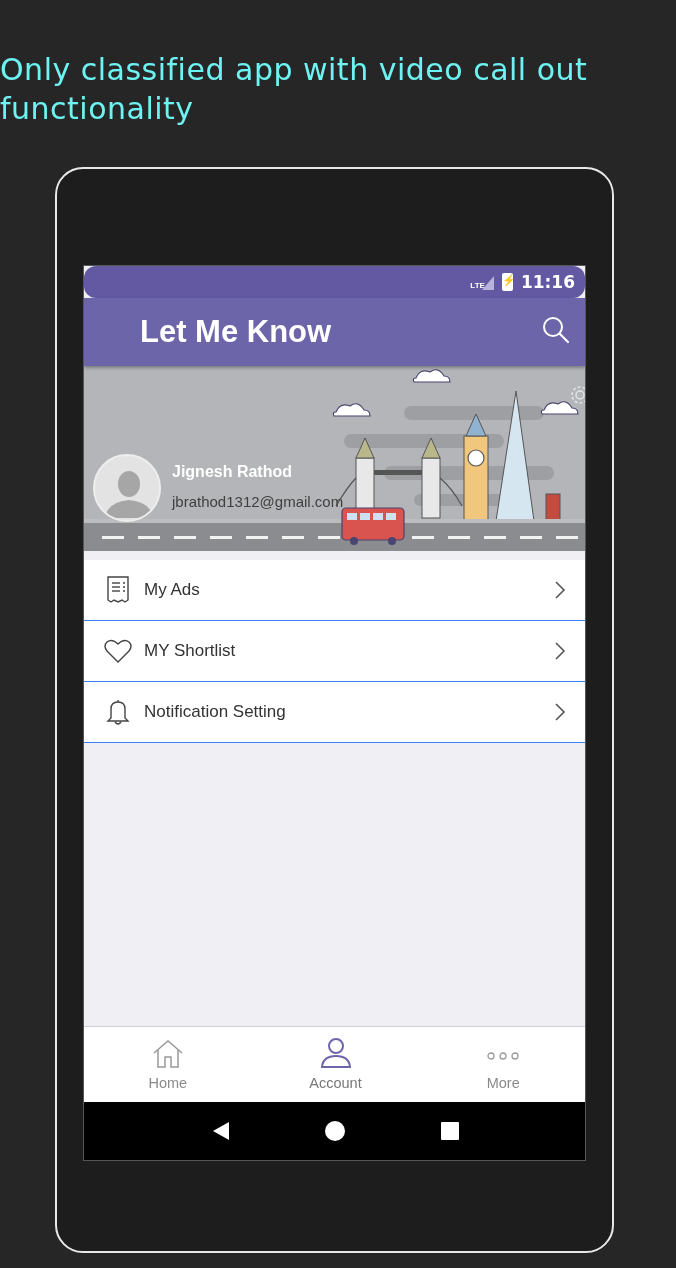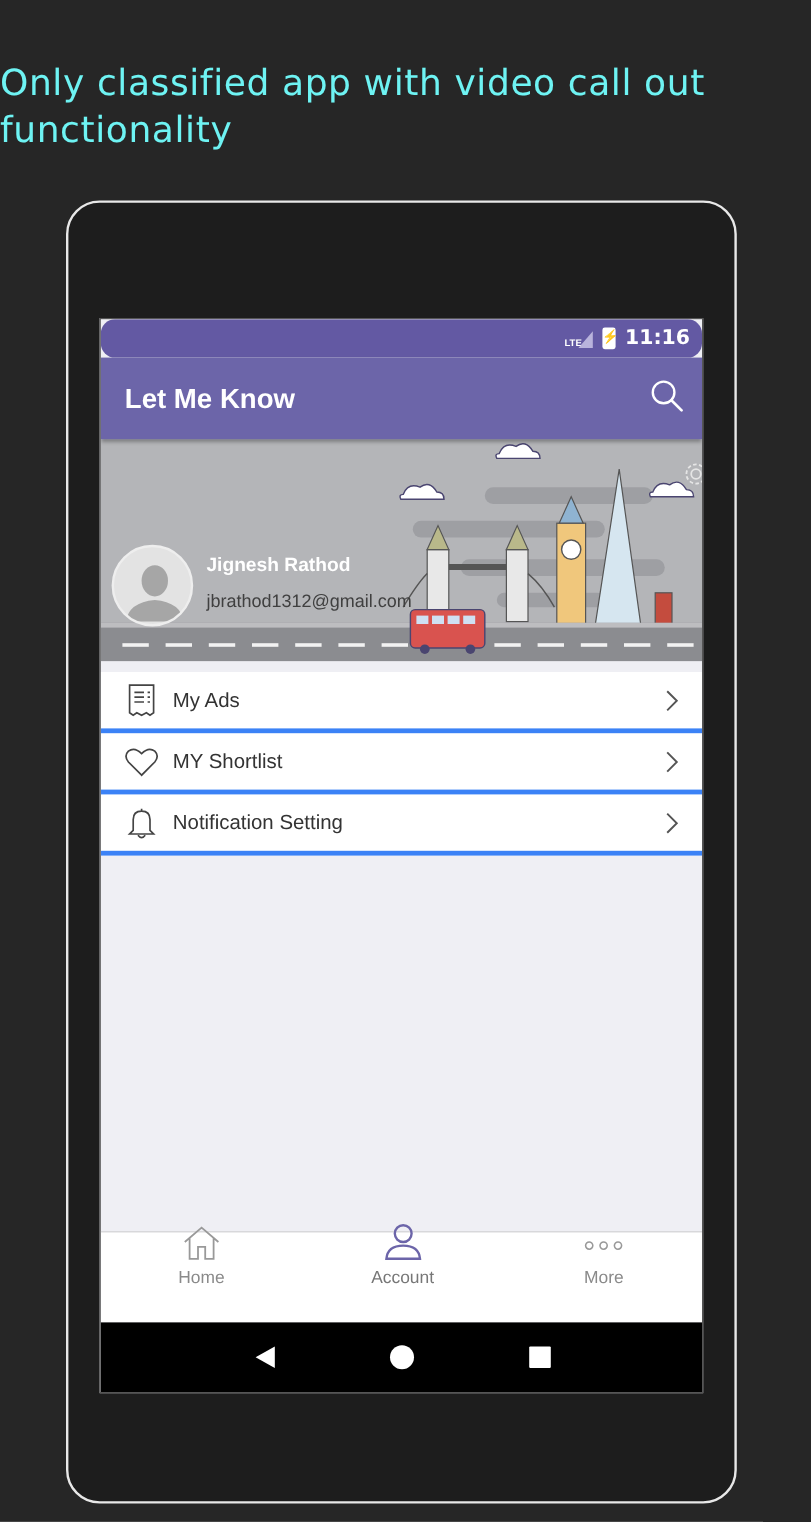--- a/index.html
+++ b/index.html
@@ -16,37 +16,37 @@
     border: 1px solid #555; }
 
   .statusbar { height: 32px; background: #6359a3; display: flex; justify-content: flex-end; align-items: center; padding-right: 10px; gap: 8px; color: #fff; border-radius: 12px; }
   .statusbar .time { font-size: 17px; font-weight: bold; font-family: "DejaVu Sans", sans-serif; }
   .lte { display: flex; align-items: flex-end; font-size: 8px; font-weight: bold; height: 16px; }
   .lte .tri { width: 0; height: 0; border-left: 12px solid transparent; border-bottom: 14px solid #b9b3dc; margin-left: -3px; }
   .battery { width: 11px; height: 18px; background: #fff; border-radius: 2px; position: relative; }
   .battery::after { content: "⚡"; position: absolute; color: #6359a3; font-size: 11px; left: 0px; top: 1px; }
 
   .appbar { height: 68px; background: #6c65a9; display: flex; align-items: center; justify-content: space-between; padding: 0 14px 0 20px; box-shadow: 0 2px 3px rgba(0,0,0,0.3); position: relative; z-index: 2; }
-  .appbar .title { color: #fff; font-size: 23px; font-weight: bold; }
+  .appbar .title { color: #fff; font-size: 31px; font-weight: bold; margin-left: 36px; }
 
   .banner { height: 185px; background: #b4b5b8; position: relative; overflow: hidden; }
   .banner svg { position: absolute; left: 0; top: 0; }
   .avatar { position: absolute; left: 9px; top: 88px; width: 68px; height: 68px; border-radius: 50%; background: #e3e3e3; border: 2px solid #eee; overflow: hidden; }
   .user-name { position: absolute; left: 88px; top: 97px; color: #fff; font-size: 16px; font-weight: bold; }
   .user-email { position: absolute; left: 88px; top: 127px; color: #404040; font-size: 15px; }
   .gear { position: absolute; right: 16px; top: 18px; }
 
   .menu { margin-top: 9px; background: #fff; }
-  .menu-item { height: 51px; display: flex; align-items: center; padding: 0 18px 0 20px; border-bottom: 4px solid #3b82f6; }
+  .menu-item { height: 61px; display: flex; align-items: center; padding: 0 18px 0 20px; border-bottom: 1px solid #3b82f6; }
   .menu-item .icon { width: 28px; height: 30px; margin-right: 12px; display: flex; align-items: center; justify-content: center; }
   .menu-item .label { flex: 1; font-size: 17px; color: #333; }
   .menu-item .chev { width: 14px; height: 20px; }
 
   .bottomnav { position: absolute; left: 0; bottom: 58px; width: 503px; height: 76px; background: #fff; border-top: 1px solid #cfcfd3; display: flex; }
-  .nav-item { flex: 1; display: flex; flex-direction: column; align-items: center; justify-content: flex-end; padding-bottom: 29px; position: relative; }
+  .nav-item { flex: 1; display: flex; flex-direction: column; align-items: center; justify-content: flex-end; padding-bottom: 11px; position: relative; }
   .nav-item .nl { font-size: 14.5px; color: #8a8a8a; margin-top: 6px; }
   .nav-icon { height: 32px; display: flex; align-items: flex-end; justify-content: center; }
   .fab { position: absolute; top: -22px; width: 62px; height: 62px; border-radius: 50%; background: #6c65a9; display: flex; align-items: center; justify-content: center; }
 
   .sysnav { position: absolute; left: 0; bottom: 0; width: 503px; height: 58px; background: #000; display: flex; justify-content: space-around; align-items: center; padding: 0 80px; }
 </style>
 </head>
 <body>
 
 <div class="promo">

